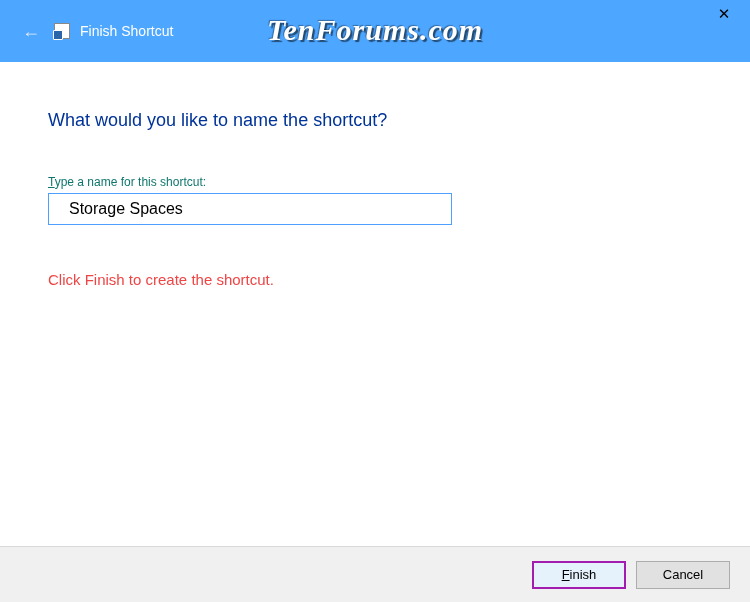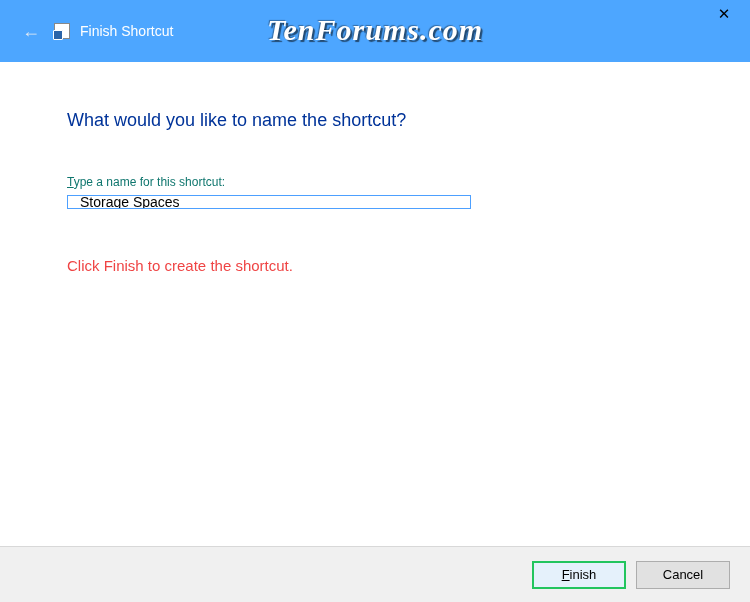--- a/index.html
+++ b/index.html
@@ -76,43 +76,42 @@
       font-weight: 700;
       font-style: italic;
       letter-spacing: 1px;
       text-shadow: 2px 2px 1px rgba(0,0,0,.55), -1px -1px 1px rgba(0,0,0,.35);
       font-family: Georgia, "Times New Roman", serif;
       white-space: nowrap;
       z-index: 5;
     }
     .content {
       padding: 48px 48px 0 48px;
-      margin-left: 19px;
     }
     .heading {
       color: #003399;
       font-size: 18px;
       font-weight: 400;
       margin-bottom: 44px;
     }
     .field-label {
       color: #0f766e;
       font-size: 12px;
       margin-bottom: 4px;
       display: block;
     }
     .underline {
       text-decoration: underline;
     }
     .text-input {
       width: 404px;
-      height: 14px;
+      height: 32px;
       border: 1px solid #4da0ff;
-      padding: 4px 12px;
-      font-size: 14px;
+      padding: 4px 20px;
+      font-size: 16px;
       color: #000;
       outline: none;
       font-family: inherit;
       background: #fff;
     }
     .instruction {
       margin-top: 46px;
       color: #ef4444;
       font-size: 15px;
     }
@@ -135,21 +134,21 @@
       height: 28px;
       border: 1px solid #adadad;
       background: #e1e1e1;
       font-size: 13px;
       color: #000;
       text-align: center;
       font-family: inherit;
       cursor: pointer;
     }
     .btn.primary {
-      border: 2px solid #22c55e;
+      border: 2px solid #a21caf;
       background: #e5f1fb;
       height: 28px;
     }
   </style>
 </head>
 <body>
 
 <div class="titlebar">
   <span class="back-arrow">←</span>
   <span class="title-icon"></span>

